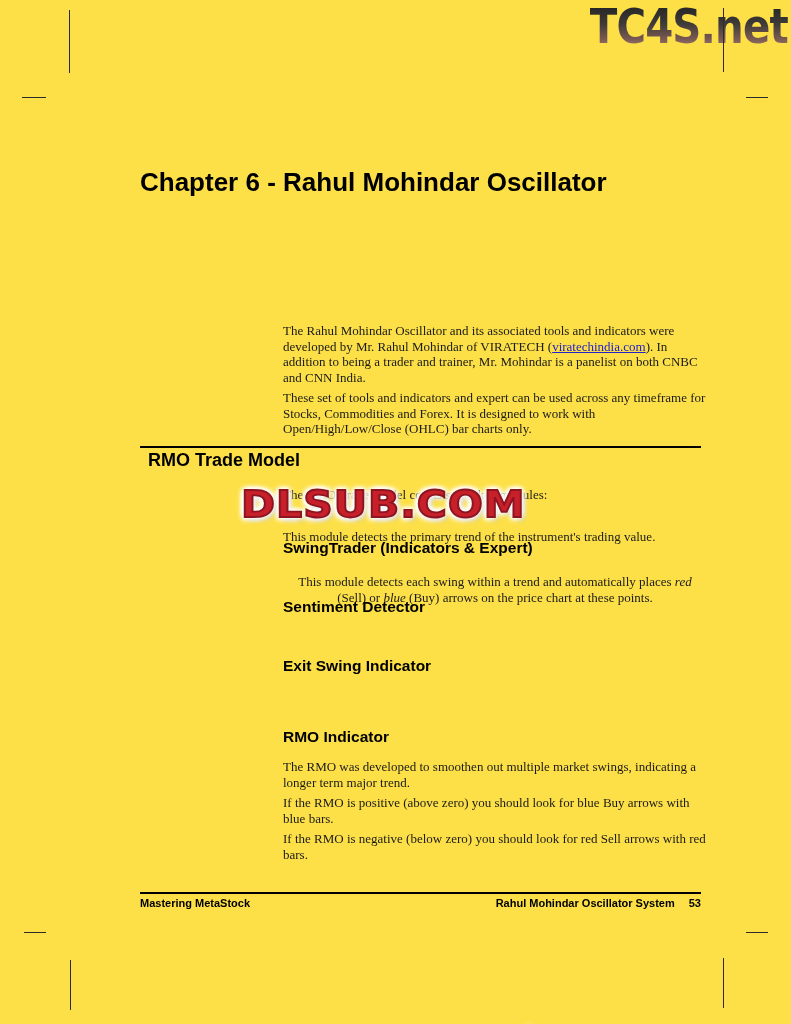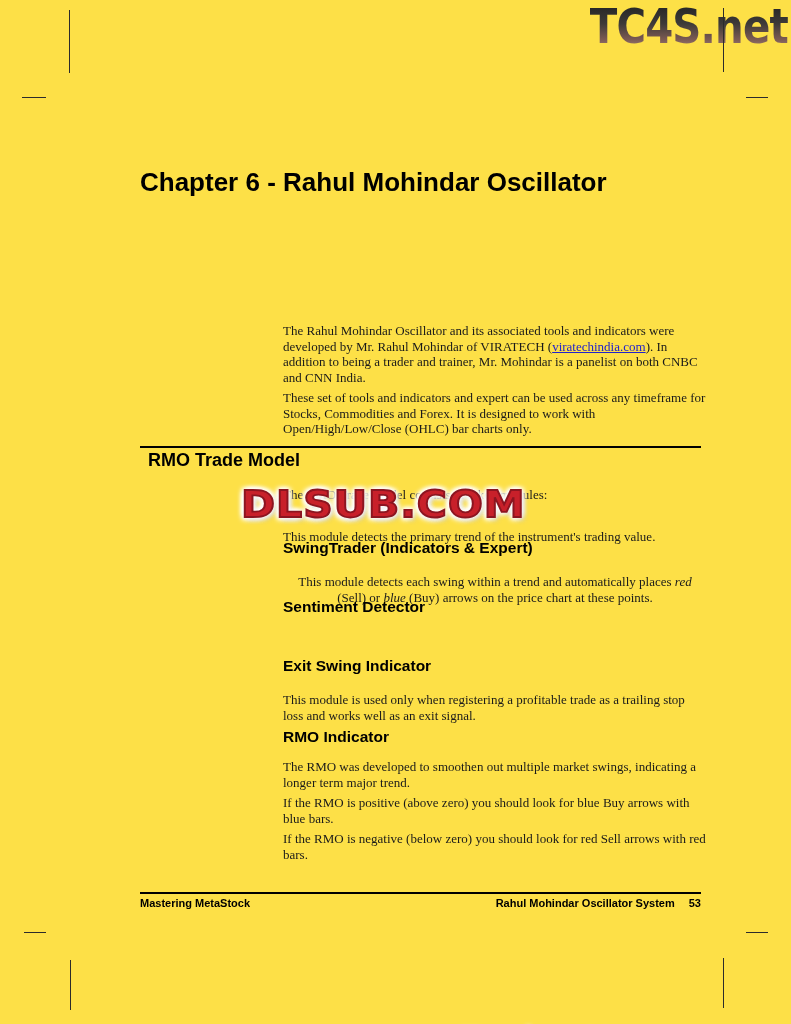--- a/index.html
+++ b/index.html
@@ -133,21 +133,20 @@
 
   <div class="frag">F</div>
   <p class="body-p oneline" style="top:516px;"><span>This module detects the primary trend of the instrument's trading value.</span></p>
 
   <div class="h3" style="top:539px;">SwingTrader (Indicators &amp; Expert)</div>
   <p class="body-p" style="top:561px;text-align:center;"><span>This module detects each swing within a trend and automatically places </span><span class="it">red</span><span> (Sell) or </span><span class="it">blue</span><span> (Buy) arrows on the price chart at these points.</span></p>
 
   <div class="h3" style="top:598px;">Sentiment Detector</div>
 
   <div class="h3" style="top:657px;">Exit Swing Indicator</div>
-  <p class="body-p" style="top:679px;"><span>This module is used only when registering a profitable trade as a trailing stop loss and works well as an exit signal.</span></p>
 
   <div class="h3" style="top:728px;">RMO Indicator</div>
   <p class="body-p" style="top:746px;"><span>The RMO was developed to smoothen out multiple market swings, indicating a longer term major trend.</span></p>
   <p class="body-p" style="top:782px;"><span>If the RMO is positive (above zero) you should look for blue Buy arrows with blue bars.</span></p>
   <p class="body-p" style="top:818px;"><span>If the RMO is negative (below zero) you should look for red Sell arrows with red bars.</span></p>
 
   <div class="rule" style="top:892px;"></div>
   <div class="footer-left">Mastering MetaStock</div>
   <div class="footer-right">
     <span>Rahul Mohindar Oscillator System</span><span class="pagenum">53</span>

